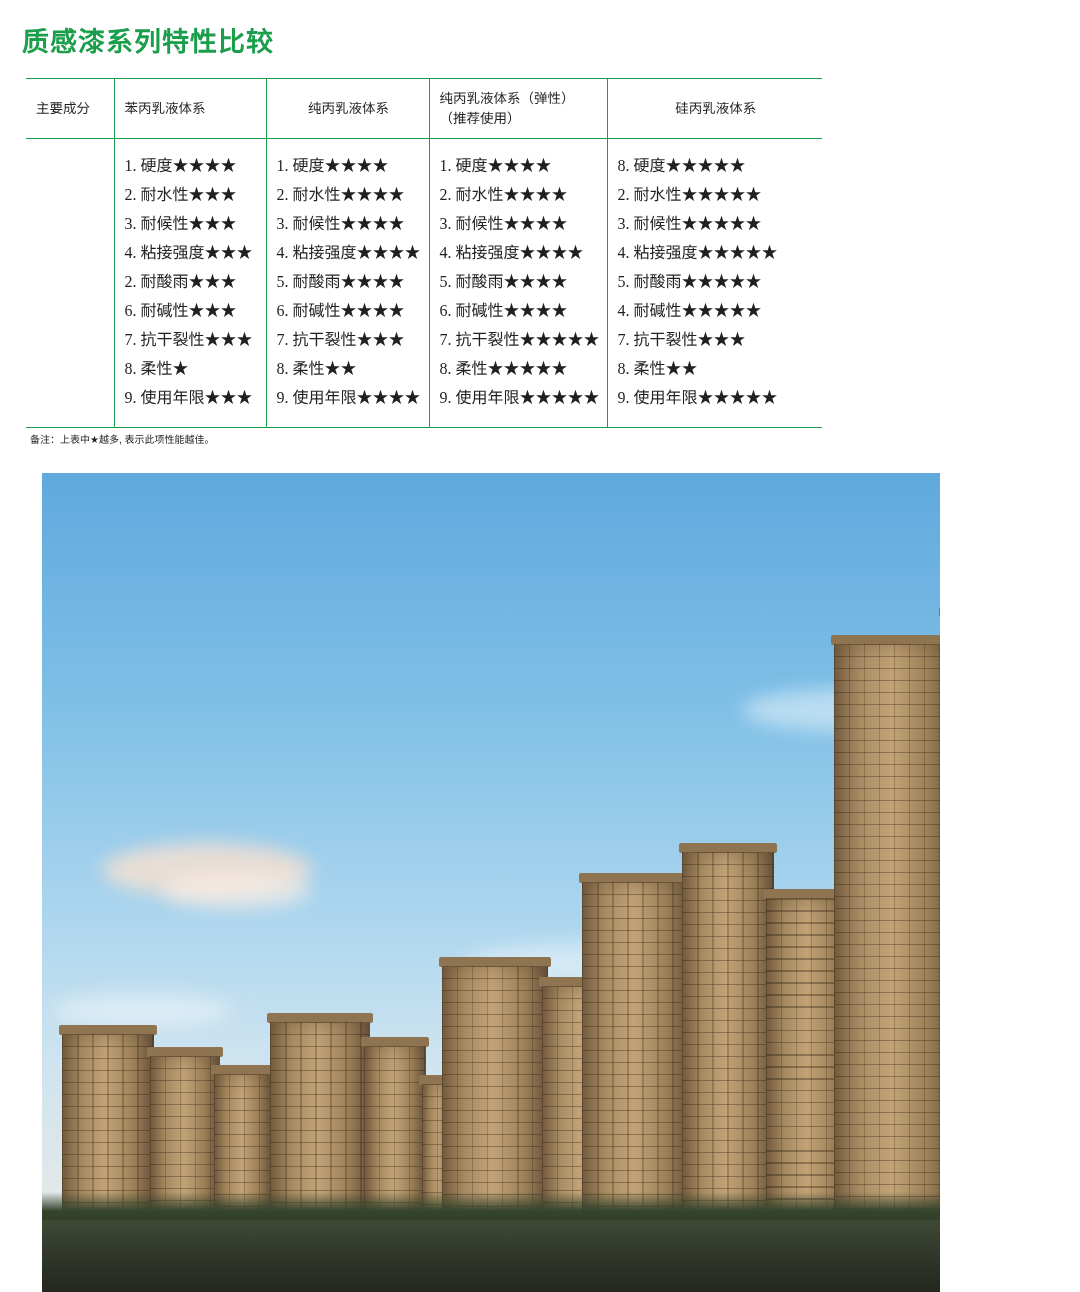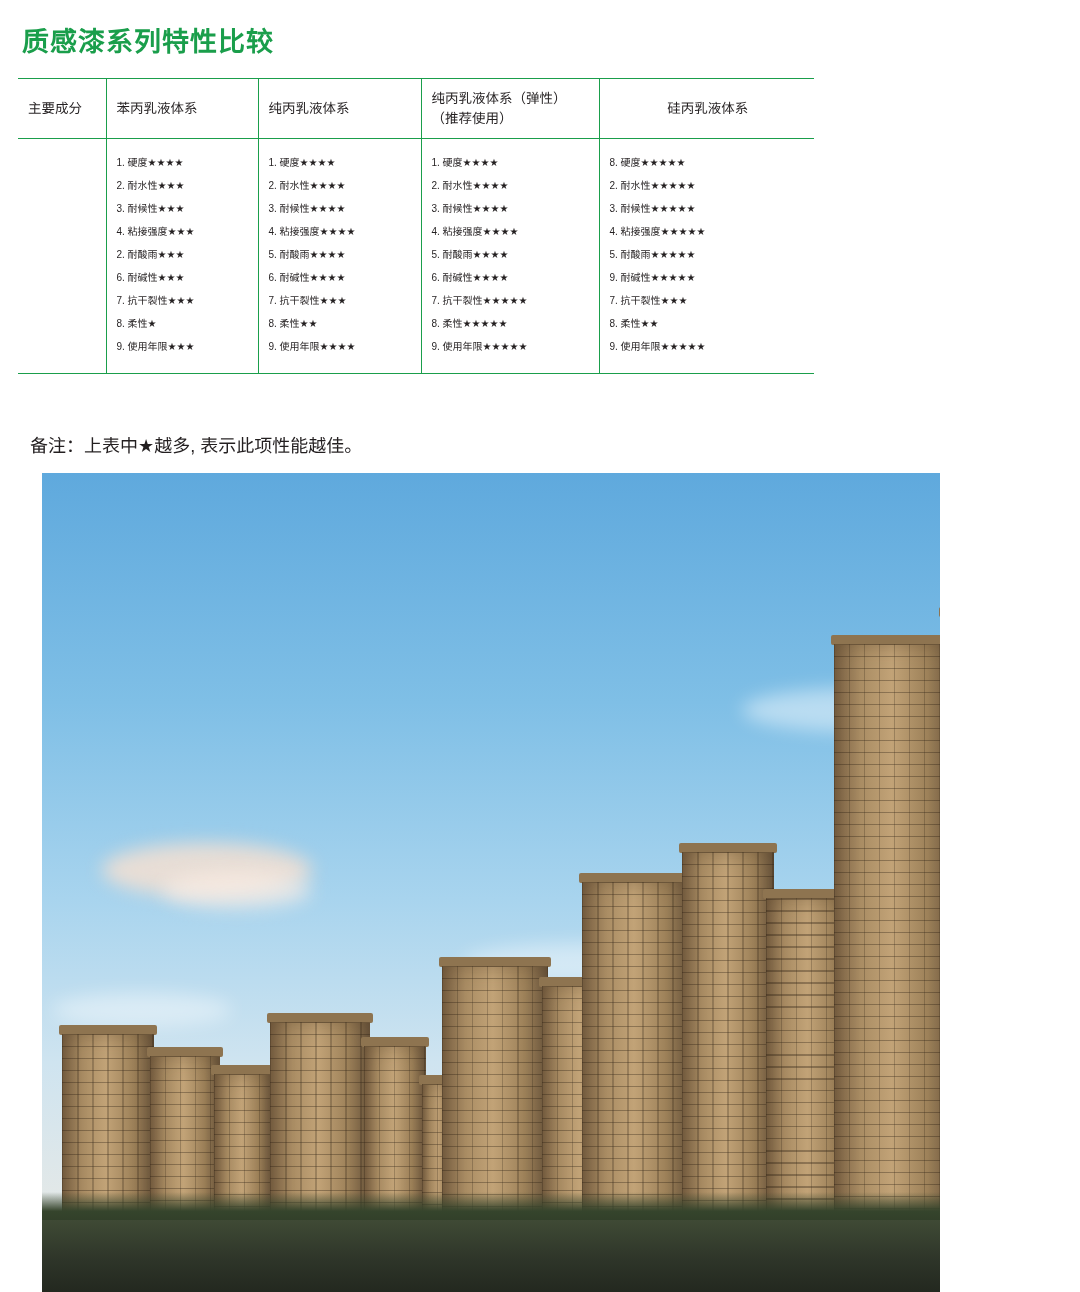--- a/index.html
+++ b/index.html
@@ -24,44 +24,45 @@
     left: 22px;
     top: 20px;
     font-size: 27px;
     font-weight: bold;
     color: #1a9e4b;
     letter-spacing: 1px;
     white-space: nowrap;
   }
   .table-wrap {
     position: absolute;
-    left: 18px;
+    left: 26px;
     top: 78px;
     width: 796px;
+    font-family: Liberation Serif, serif;
   }
   table.comp {
     border-collapse: collapse;
     width: 796px;
     table-layout: fixed;
   }
   table.comp thead th {
     font-weight: normal;
     font-size: 13.5px;
     color: #231f20;
     text-align: left;
     vertical-align: middle;
     padding: 10px 8px 10px 10px;
     border-top: 1.5px solid #1a9e4b;
     border-bottom: 1px solid #1a9e4b;
     line-height: 1.45;
     height: 50px;
   }
   table.comp thead th.c0 { width: 88px; }
   table.comp thead th.c1 { width: 152px; }
-  table.comp thead th.c2 { width: 163px; }
+  table.comp thead th.c2 { width: 163px; text-align: center; }
   table.comp thead th.c3 { width: 178px; text-align: left; }
   table.comp thead th.c4 { width: 215px; text-align: center; }
   table.comp thead th + th { border-left: 1px solid #1a9e4b; }
   table.comp tbody td {
     vertical-align: top;
     padding: 12px 8px 14px 10px;
     border-bottom: 1.5px solid #1a9e4b;
     font-size: 13.5px;
     color: #231f20;
   }
@@ -69,27 +70,27 @@
   table.comp tbody td.c0 { border-left: none; }
   .feat-list {
     list-style: none;
     margin: 0;
     padding: 0;
   }
   .feat-list li {
     line-height: 1.0;
     padding: 6.5px 0 6.6px 0;
     white-space: nowrap;
-    font-size: 10px;
+    font-size: 16px;
   }
   .note {
     position: absolute;
     left: 30px;
     top: 431px;
-    font-size: 18px;
+    font-size: 10px;
     color: #231f20;
   }
   
   .photo {
     position: absolute;
     left: 42px;
     top: 473px;
     width: 1038px;
     height: 819px;
     overflow: hidden;
@@ -206,21 +207,21 @@
             </ul>
           </td>
 
           <td class="c4">
             <ul class="feat-list">
               <li>8. 硬度★★★★★</li>
               <li>2. 耐水性★★★★★</li>
               <li>3. 耐候性★★★★★</li>
               <li>4. 粘接强度★★★★★</li>
               <li>5. 耐酸雨★★★★★</li>
-              <li>9. 耐碱性★★★★★</li>
+              <li>4. 耐碱性★★★★★</li>
               <li>7. 抗干裂性★★★</li>
               <li>8. 柔性★★</li>
               <li>9. 使用年限★★★★★</li>
             </ul>
           </td>
         </tr>
       </tbody>
     </table>
   </div>
 

